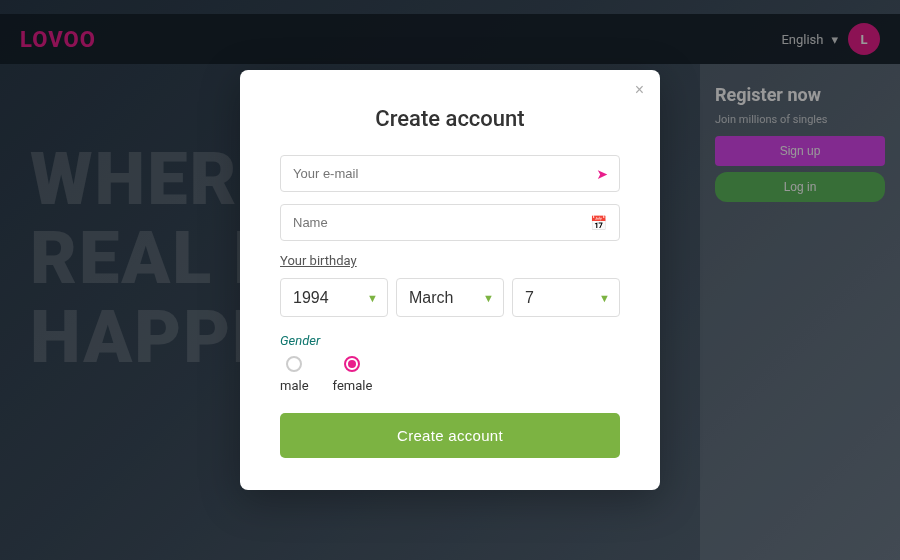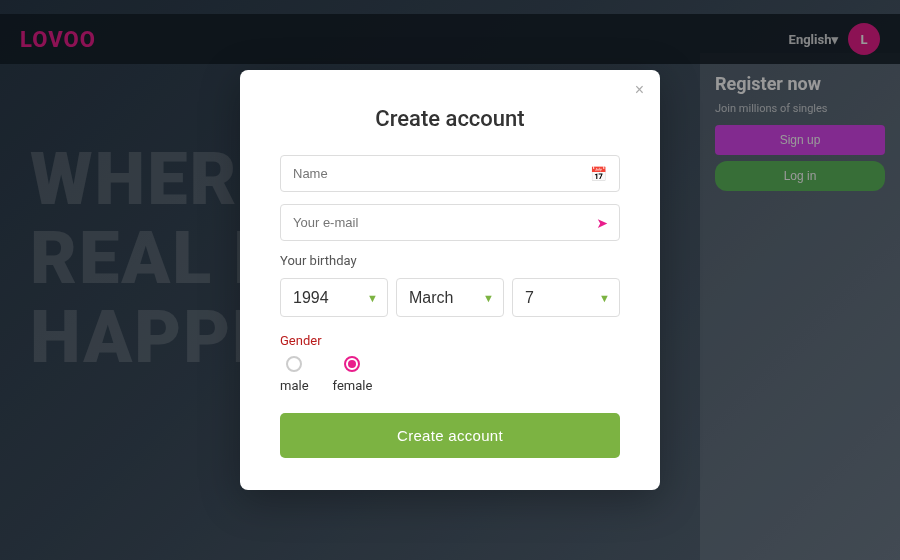--- a/index.html
+++ b/index.html
@@ -27,21 +27,21 @@
       font-size: 72px;
       font-weight: 900;
       color: rgba(255,255,255,0.18);
       line-height: 1.1;
       letter-spacing: 2px;
     }
 
     
     .bg-right {
       position: absolute;
-      top: 53px;
+      top: 64px;
       right: 0;
       width: 200px;
       bottom: 0;
       background: rgba(255,255,255,0.12);
     }
 
     .bg-right-content {
       padding: 20px 15px;
       color: white;
     }
@@ -122,22 +122,21 @@
       display: flex;
       align-items: center;
       gap: 10px;
     }
 
     .nav-lang {
       color: rgba(255,255,255,0.85);
       font-size: 13px;
       display: flex;
       align-items: center;
-      gap: 0;
-      font-weight: bold;
+      gap: 8px;
     }
 
     .nav-avatar {
       width: 32px;
       height: 32px;
       background: #e91e8c;
       border-radius: 50%;
       display: flex;
       align-items: center;
       justify-content: center;
@@ -215,20 +214,21 @@
 
     .field-icon-pink {
       color: #e91e8c;
     }
 
     .section-label {
       font-size: 13px;
       color: #555;
       margin-bottom: 10px;
       margin-top: 8px;
+      text-decoration: underline;
     }
 
     .birthday-row {
       display: flex;
       gap: 8px;
       margin-bottom: 16px;
     }
 
     .select-wrap {
       position: relative;
@@ -258,22 +258,23 @@
       color: #7cb342;
       font-size: 11px;
     }
 
     .gender-section {
       margin-bottom: 20px;
     }
 
     .gender-label {
       font-size: 13px;
-      color: #b91c1c;
+      color: #0f766e;
       margin-bottom: 8px;
+      font-style: italic;
     }
 
     .gender-options {
       display: flex;
       gap: 24px;
       align-items: center;
     }
 
     .gender-option {
       display: flex;
@@ -350,28 +351,28 @@
 
 <div class="overlay"></div>
 
 <div class="modal">
   <button class="modal-close">×</button>
 
   <h2 class="modal-title">Create account</h2>
 
   
   <div class="form-field">
+    <input class="form-input" type="email" placeholder="Your e-mail" style="">
+    <span class="field-icon field-icon-pink">➤</span>
+  </div>
+
+  
+  <div class="form-field">
     <input class="form-input" type="text" placeholder="Name" style="">
     <span class="field-icon">📅</span>
-  </div>
-
-  
-  <div class="form-field">
-    <input class="form-input" type="email" placeholder="Your e-mail" style="">
-    <span class="field-icon field-icon-pink">➤</span>
   </div>
 
   
   <div class="section-label">Your birthday</div>
   <div class="birthday-row">
 
     <div class="select-wrap">
       <select>
         <option>1990</option>
         <option>1991</option>

